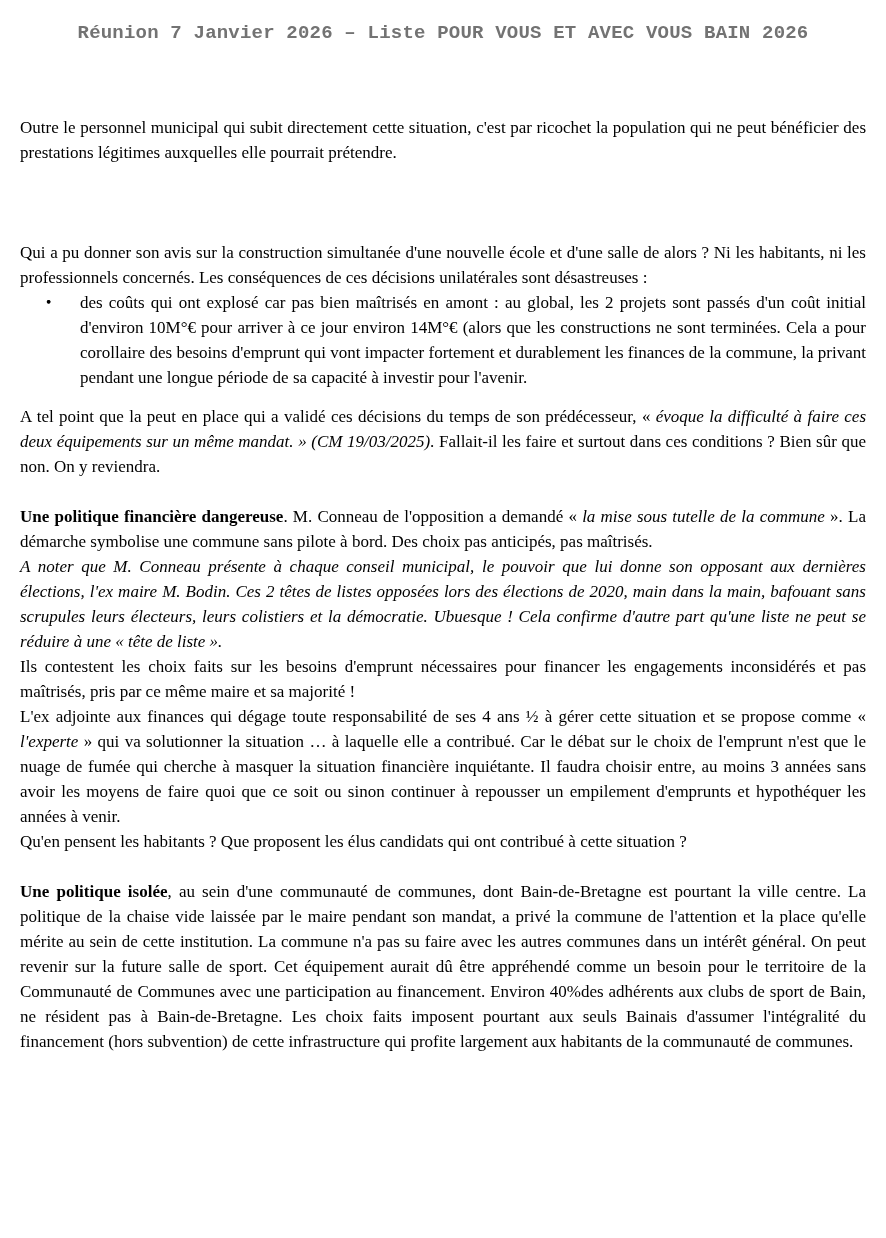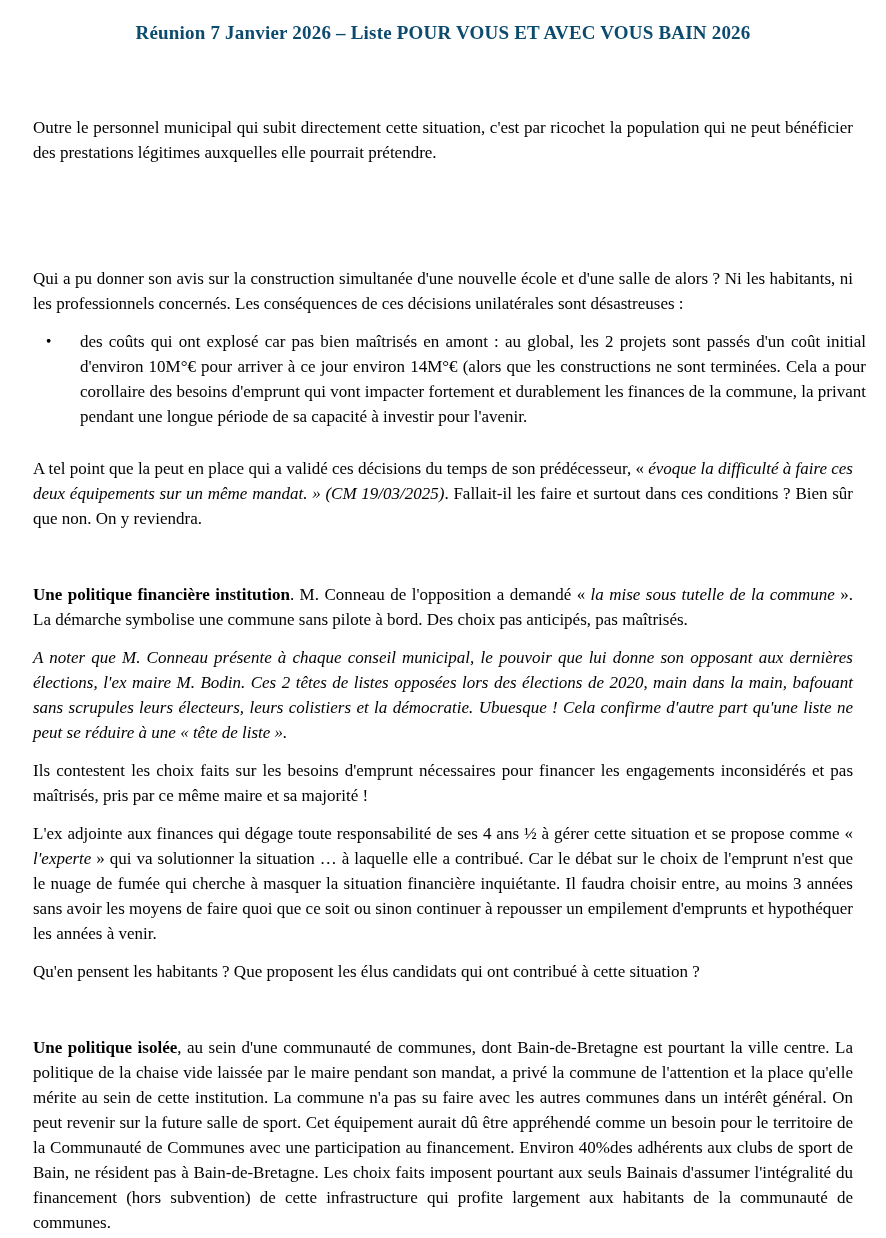--- a/index.html
+++ b/index.html
@@ -25,21 +25,21 @@
     line-height: 26px;
     letter-spacing: 0.2px;
     margin: 0 0 69px 0;
   }
   .doc-body {
     font-size: 17px;
     line-height: 25px;
     text-align: justify;
   }
   p.para {
-    margin: 13px;
+    margin: 0;
     text-align: justify;
   }
   .spacer { width: 100%; }
   .run-normal { font-weight: 400; font-style: normal; }
   .run-bold { font-weight: 700; font-style: normal; }
   .run-italic { font-weight: 400; font-style: italic; }
   ul.bullets {
     margin: 0;
     padding: 0;
     list-style: none;
@@ -53,35 +53,35 @@
     position: absolute;
     left: 26px;
     top: 0;
     font-size: 15px;
   }
 </style>
 </head>
 <body>
 
 <div class="page" style="background: rgb(255, 255, 255); color: rgb(0, 0, 0);">
-  <h1 class="doc-title" style="color: #0c4a6e;">Réunion 7 Janvier 2026 – Liste POUR VOUS ET AVEC VOUS BAIN 2026</h1>
+  <h1 class="doc-title" style="color: #737373; font-family: Liberation Mono, monospace;">Réunion 7 Janvier 2026 – Liste POUR VOUS ET AVEC VOUS BAIN 2026</h1>
   <div class="doc-body">
       <p class="para"><span class="run-normal">Outre le personnel municipal qui subit directement cette situation, c'est par ricochet la population qui ne peut bénéficier des prestations légitimes auxquelles elle pourrait prétendre.</span></p>
       <div class="spacer" style="height: 25px;"></div>
       <div class="spacer" style="height: 25px;"></div>
       <div class="spacer" style="height: 25px;"></div>
       <p class="para"><span class="run-normal">Qui a pu donner son avis sur la construction simultanée d'une nouvelle école et d'une salle de alors ? Ni les habitants, ni les professionnels concernés. Les conséquences de ces décisions unilatérales sont désastreuses :</span></p>
       <ul class="bullets">
         <li><span class="bullet-marker">•</span></li>
         <li><span class="bullet-marker">•</span><span class="run-normal">des coûts qui ont explosé car pas bien maîtrisés en amont : au global, les 2 projets sont passés d'un coût initial d'environ 10M°€ pour arriver à ce jour environ 14M°€ (alors que les constructions ne sont terminées. Cela a pour corollaire des besoins d'emprunt qui vont impacter fortement et durablement les finances de la commune, la privant pendant une longue période de sa capacité à investir pour l'avenir.</span></li>
       </ul>
       <div class="spacer" style="height: 14px;"></div>
       <p class="para"><span class="run-normal">A tel point que la peut en place qui a validé ces décisions du temps de son prédécesseur, « </span><span class="run-italic">évoque la difficulté à faire ces deux équipements sur un même mandat. » (CM 19/03/2025)</span><span class="run-normal">. Fallait-il les faire et surtout dans ces conditions ? Bien sûr que non. On y reviendra.</span></p>
       <div class="spacer" style="height: 25px;"></div>
-      <p class="para"><span class="run-bold">Une politique financière institution</span><span class="run-normal">. M. Conneau de l'opposition a demandé « </span><span class="run-italic">la mise sous tutelle de la commune</span><span class="run-normal"> ». La démarche symbolise une commune sans pilote à bord. Des choix pas anticipés, pas maîtrisés.</span></p>
+      <p class="para"><span class="run-bold">Une politique financière dangereuse</span><span class="run-normal">. M. Conneau de l'opposition a demandé « </span><span class="run-italic">la mise sous tutelle de la commune</span><span class="run-normal"> ». La démarche symbolise une commune sans pilote à bord. Des choix pas anticipés, pas maîtrisés.</span></p>
       <p class="para"><span class="run-italic">A noter que M. Conneau présente à chaque conseil municipal, le pouvoir que lui donne son opposant aux dernières élections, l'ex maire M. Bodin. Ces 2 têtes de listes opposées lors des élections de 2020, main dans la main, bafouant sans scrupules leurs électeurs, leurs colistiers et la démocratie. Ubuesque ! Cela confirme d'autre part qu'une liste ne peut se réduire à une « tête de liste ».</span></p>
       <p class="para"><span class="run-normal">Ils contestent les choix faits sur les besoins d'emprunt nécessaires pour financer les engagements inconsidérés et pas maîtrisés, pris par ce même maire et sa majorité !</span></p>
       <p class="para"><span class="run-normal">L'ex adjointe aux finances qui dégage toute responsabilité de ses 4 ans ½ à gérer cette situation et se propose comme « </span><span class="run-italic">l'experte</span><span class="run-normal"> » qui va solutionner la situation … à laquelle elle a contribué. Car le débat sur le choix de l'emprunt n'est que le nuage de fumée qui cherche à masquer la situation financière inquiétante. Il faudra choisir entre, au moins 3 années sans avoir les moyens de faire quoi que ce soit ou sinon continuer à repousser un empilement d'emprunts et hypothéquer les années à venir.</span></p>
       <p class="para"><span class="run-normal">Qu'en pensent les habitants ? Que proposent les élus candidats qui ont contribué à cette situation ?</span></p>
       <div class="spacer" style="height: 25px;"></div>
       <p class="para"><span class="run-bold">Une politique isolée</span><span class="run-normal">, au sein d'une communauté de communes, dont Bain-de-Bretagne est pourtant la ville centre. La politique de la chaise vide laissée par le maire pendant son mandat, a privé la commune de l'attention et la place qu'elle mérite au sein de cette institution. La commune n'a pas su faire avec les autres communes dans un intérêt général. On peut revenir sur la future salle de sport. Cet équipement aurait dû être appréhendé comme un besoin pour le territoire de la Communauté de Communes avec une participation au financement. Environ 40%des adhérents aux clubs de sport de Bain, ne résident pas à Bain-de-Bretagne. Les choix faits imposent pourtant aux seuls Bainais d'assumer l'intégralité du financement (hors subvention) de cette infrastructure qui profite largement aux habitants de la communauté de communes.</span></p>
     </div>
 </div>
 
 </body></html>

